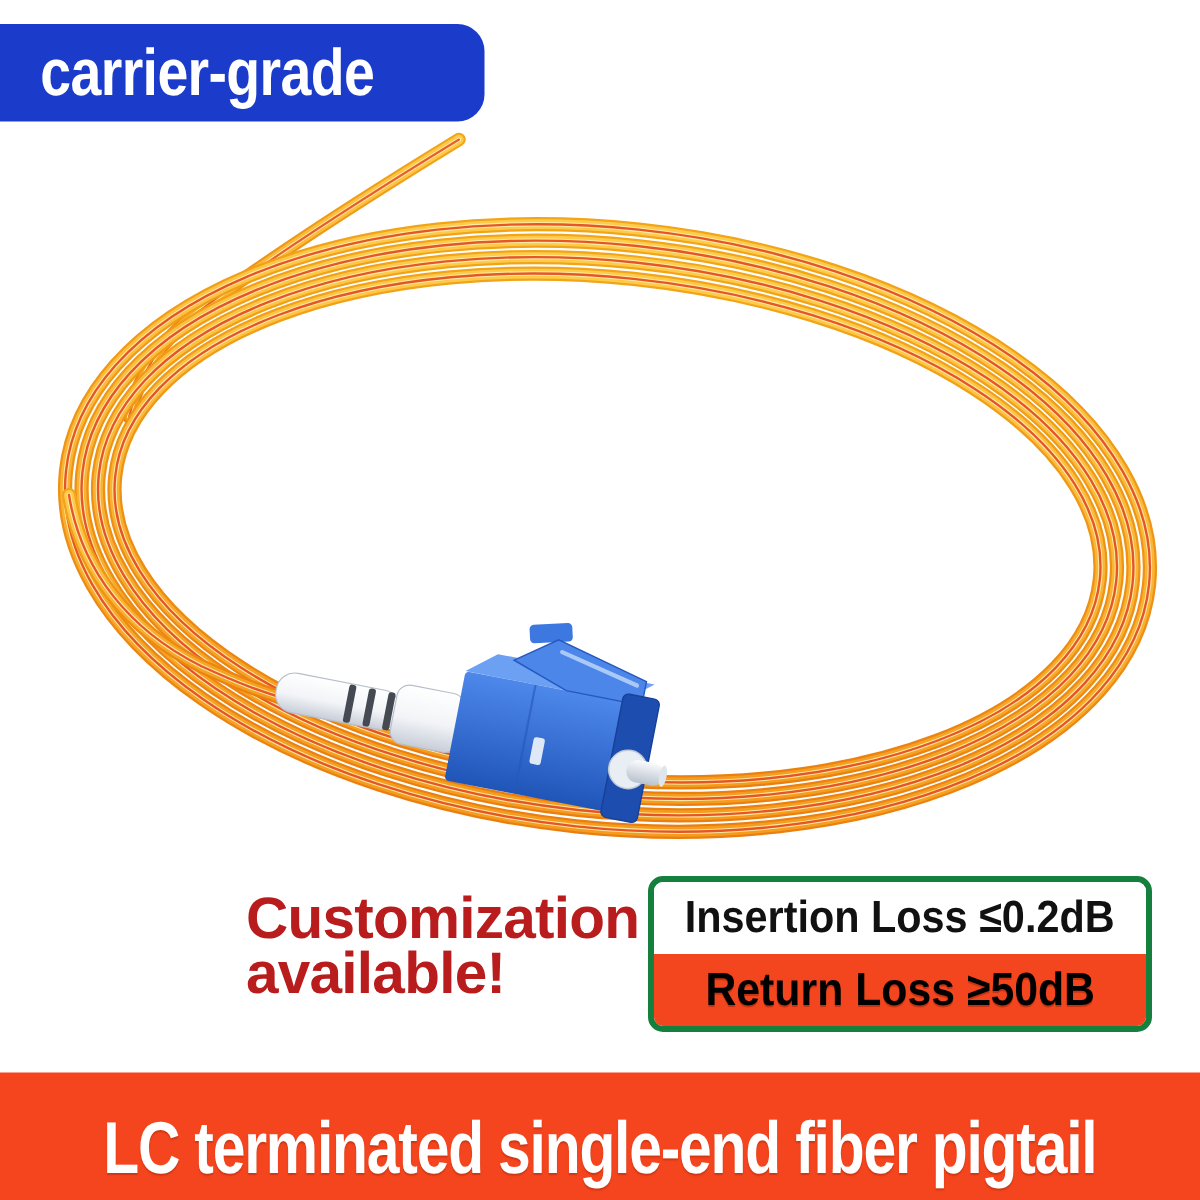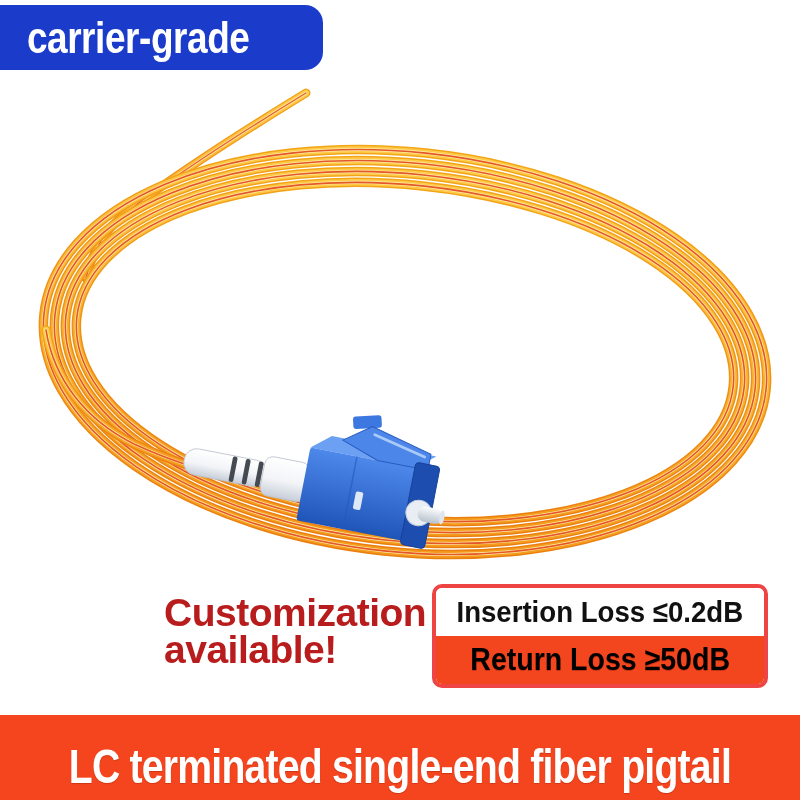--- a/index.html
+++ b/index.html
@@ -2,40 +2,40 @@
 <html><head>
 <meta charset="utf-8">
 <style>
   html,body{margin:0;padding:0;background:#ffffff;}
   .stage{
     position:relative;width:800px;height:800px;overflow:hidden;background:#ffffff;
     font-family:"Liberation Sans", sans-serif;
   }
   
   .badge{
-    position:absolute;left:0;top:5px;width:323px;height:65px;
+    position:absolute;left:0;top:16px;width:323px;height:65px;
     background:#1B3CCB;border-radius:0 18px 18px 0;
     display:flex;align-items:center;
   }
   .badge span{
     display:inline-block;color:#ffffff;font-weight:bold;font-size:44px;
     letter-spacing:-0.5px;padding-left:32px;transform:scaleX(0.84);transform-origin:left center;
     white-space:nowrap;
   }
   
   .illustration{position:absolute;left:0;top:0;width:800px;height:800px;}
   
   .promo{
     position:absolute;left:120px;top:594px;color:#b91c1c;font-weight:bold;
     font-size:39px;line-height:37px;letter-spacing:-0.5px;margin-left:44px;
   }
   
   .spec-box{
     position:absolute;left:432px;top:584px;width:336px;height:104px;
-    border:4px solid #ef4444;border-radius:10px;background:#ffffff;
+    border:4px solid #15803d;border-radius:10px;background:#ffffff;
     box-sizing:border-box;overflow:hidden;display:flex;flex-direction:column;
   }
   .spec-row{
     flex:1;display:flex;align-items:center;justify-content:center;white-space:nowrap;
     font-weight:bold;
   }
   .spec-row.light{background:#ffffff;color:#111111;font-size:30px;}
   .spec-row.accent{background:#F4461E;color:#000000;font-size:31px;
     text-shadow:0 1px 0 rgba(140,30,5,.45);}
   .spec-row span{display:inline-block;transform:scaleX(0.92);transform-origin:center;}

